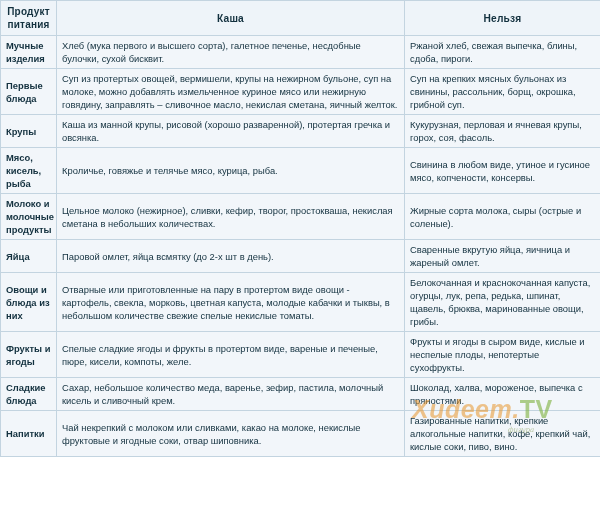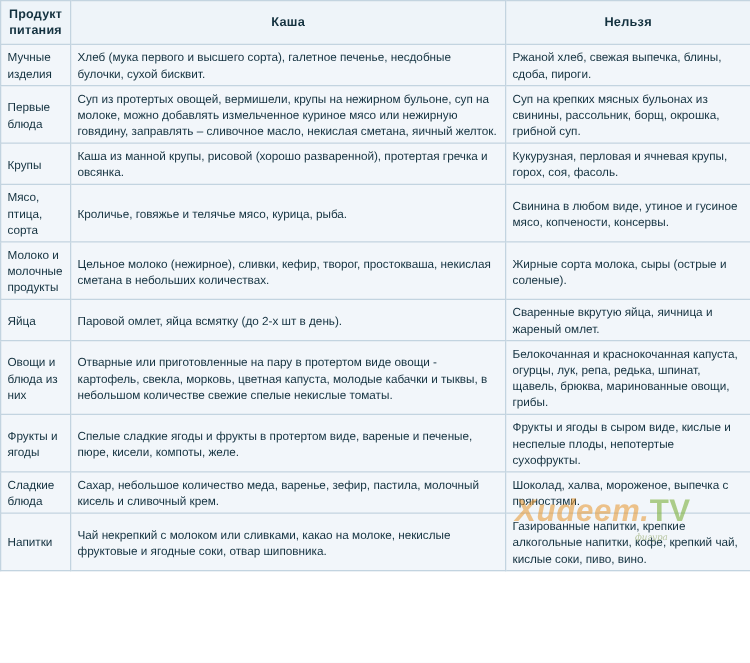--- a/index.html
+++ b/index.html
@@ -55,20 +55,21 @@
   }
 
   table.diet-table thead th.h-product {
     font-size: 10px;
   }
 
   td.cell-product {
     text-align: left;
     padding-left: 4px;
     padding-right: 2px;
+    font-weight: bold;
   }
 
   td.cell-allowed,
   td.cell-forbidden {
     text-align: left;
   }
 
   .watermark {
     position: absolute;
     right: 8px;
@@ -134,21 +135,21 @@
           <td class="cell-product">Первые блюда</td>
           <td class="cell-allowed">Суп из протертых овощей, вермишели, крупы на нежирном бульоне, суп на молоке, можно добавлять измельченное куриное мясо или нежирную говядину, заправлять – сливочное масло, некислая сметана, яичный желток.</td>
           <td class="cell-forbidden">Суп на крепких мясных бульонах из свинины, рассольник, борщ, окрошка, грибной суп.</td>
         </tr>
         <tr>
           <td class="cell-product">Крупы</td>
           <td class="cell-allowed">Каша из манной крупы, рисовой (хорошо разваренной), протертая гречка и овсянка.</td>
           <td class="cell-forbidden">Кукурузная, перловая и ячневая крупы, горох, соя, фасоль.</td>
         </tr>
         <tr>
-          <td class="cell-product">Мясо, птица, сорта</td>
+          <td class="cell-product">Мясо, кисель, рыба</td>
           <td class="cell-allowed">Кроличье, говяжье и телячье мясо, курица, рыба.</td>
           <td class="cell-forbidden">Свинина в любом виде, утиное и гусиное мясо, копчености, консервы.</td>
         </tr>
         <tr>
           <td class="cell-product">Молоко и молочные продукты</td>
           <td class="cell-allowed">Цельное молоко (нежирное), сливки, кефир, творог, простокваша, некислая сметана в небольших количествах.</td>
           <td class="cell-forbidden">Жирные сорта молока, сыры (острые и соленые).</td>
         </tr>
         <tr>
           <td class="cell-product">Яйца</td>

